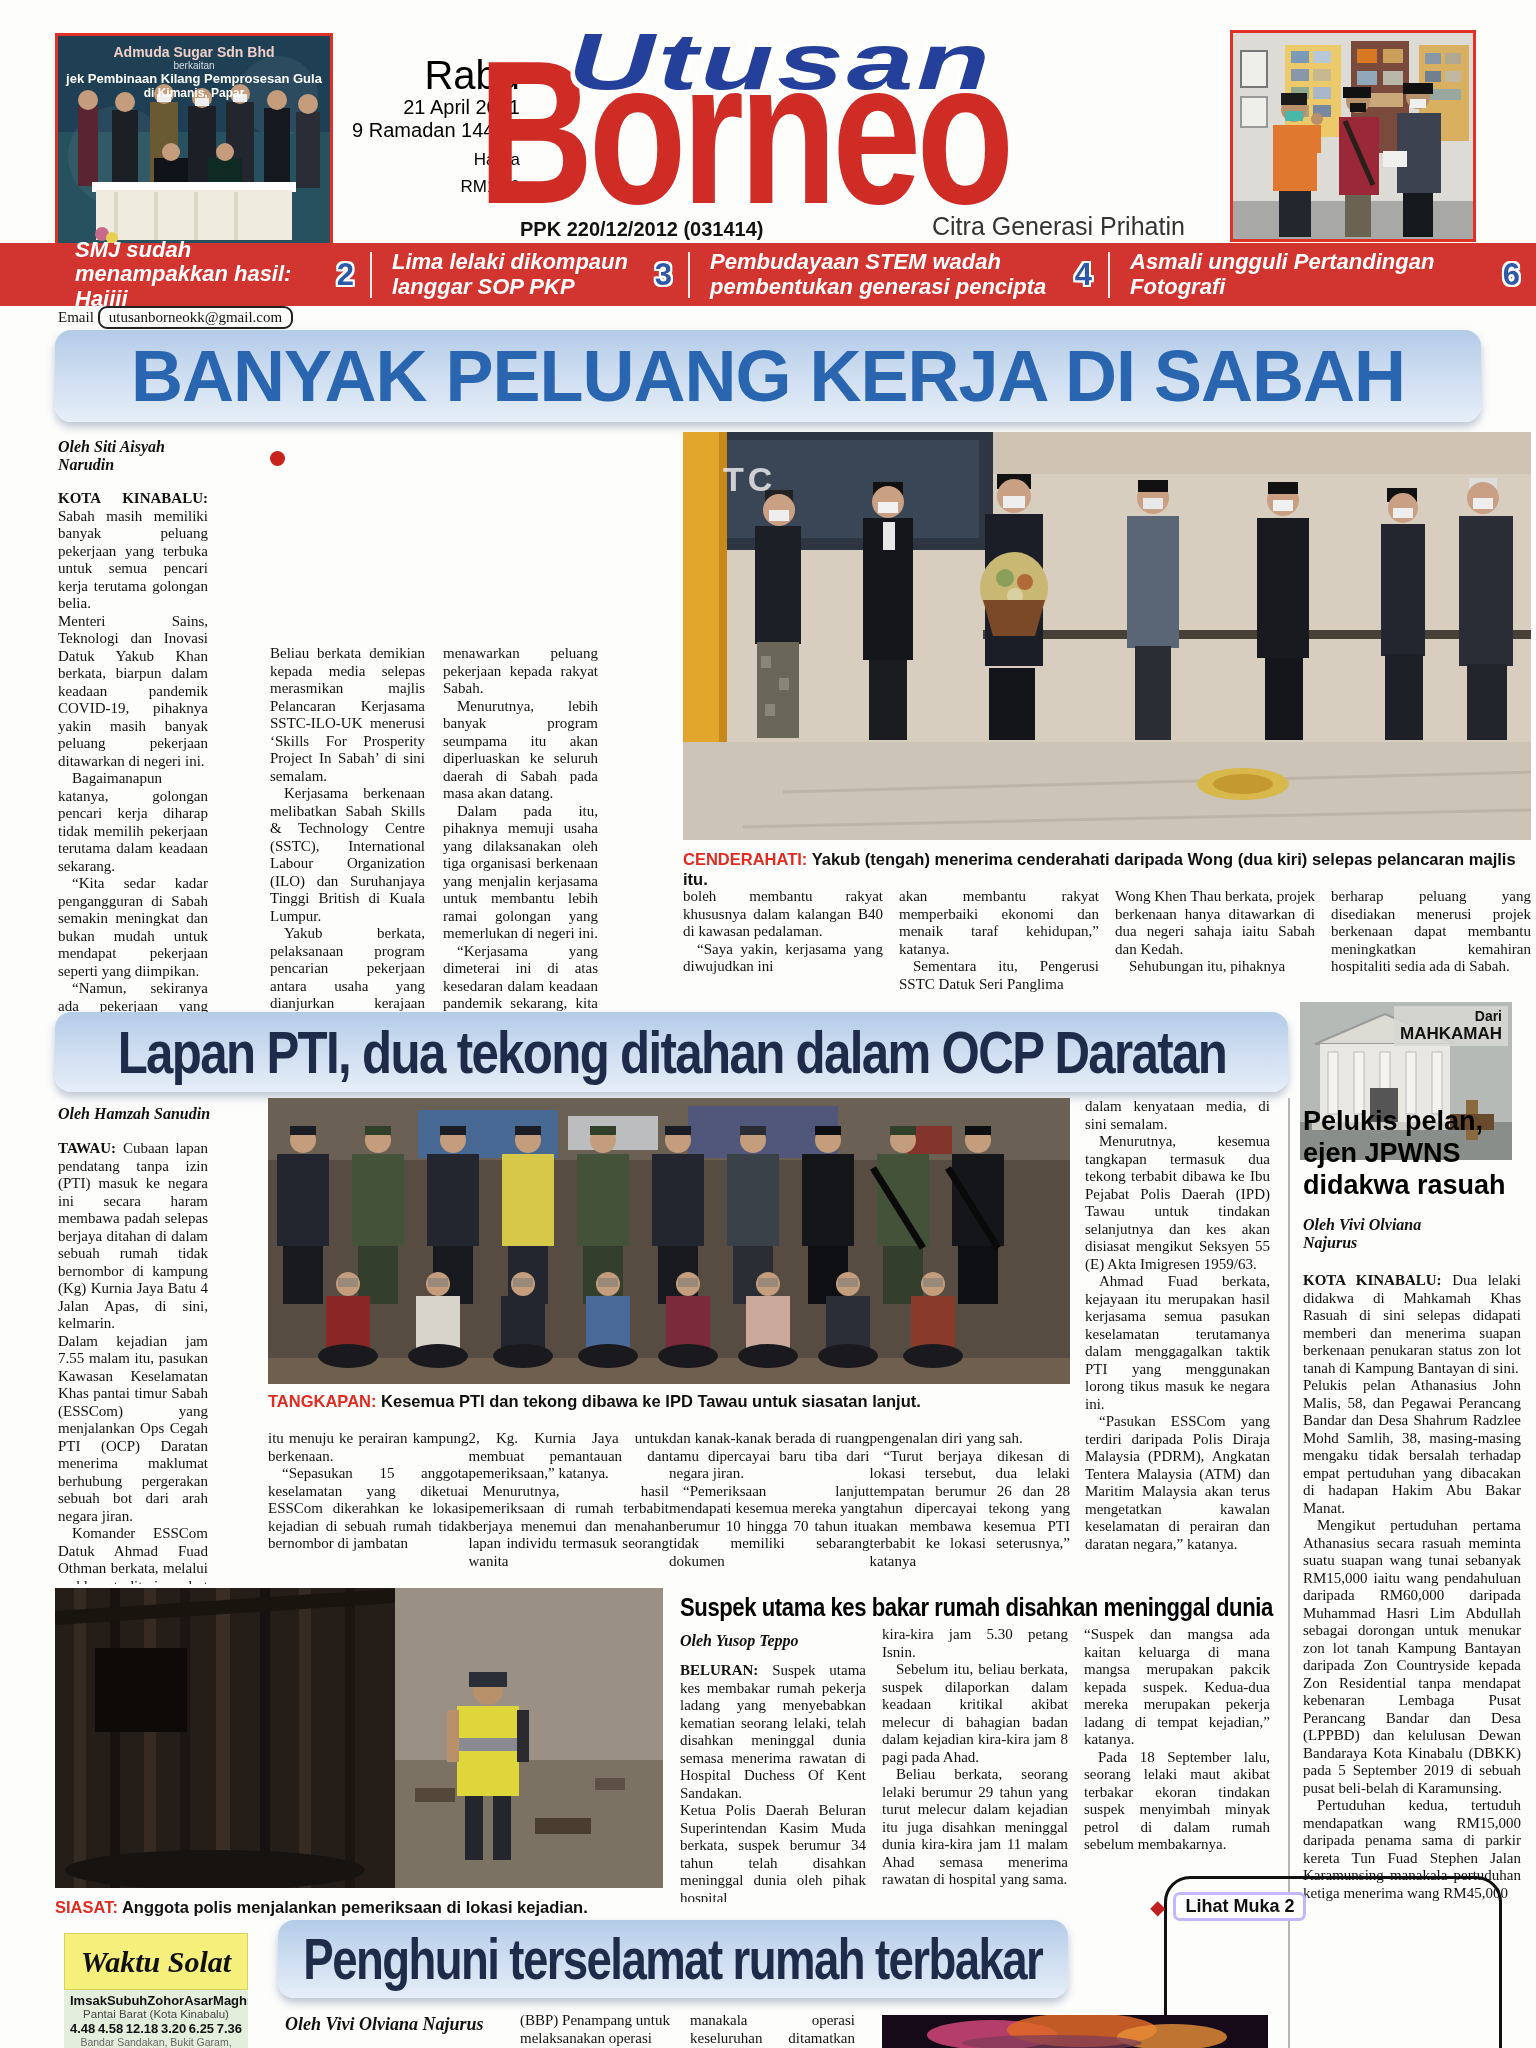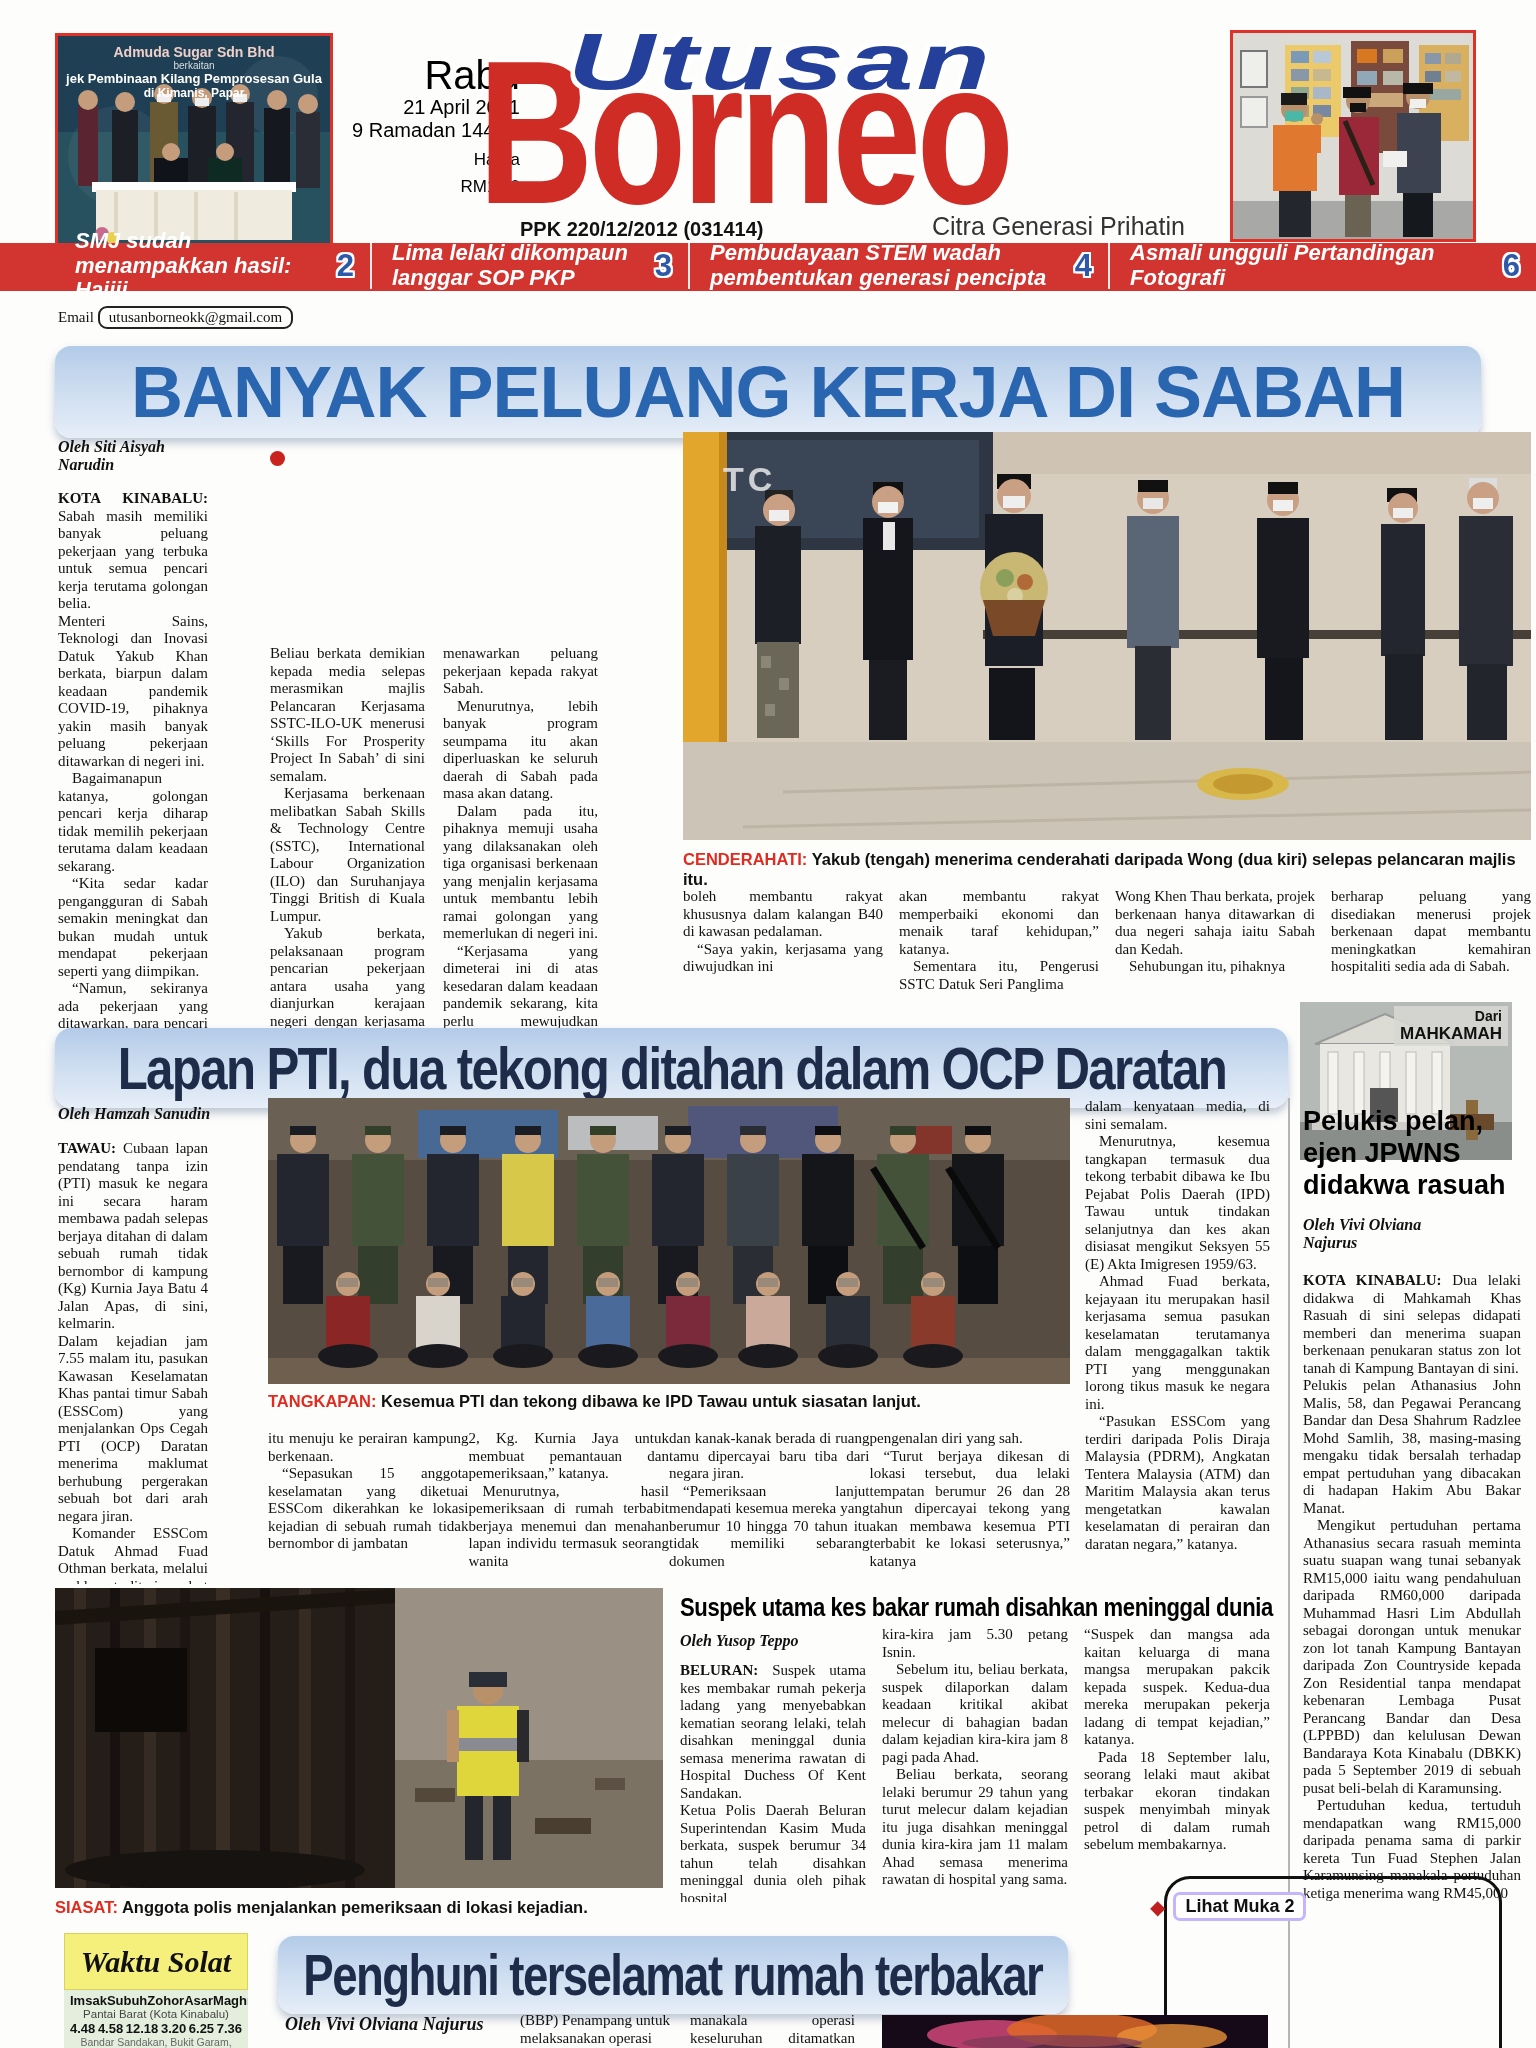--- a/index.html
+++ b/index.html
@@ -21,36 +21,36 @@
      font-size:205px;line-height:.82;letter-spacing:-6px;transform:scaleX(.78);transform-origin:left top;z-index:2;}
   .ppk{font-family:"Liberation Sans",sans-serif;font-weight:bold;font-size:20px;}
   .tagline{font-family:"Liberation Sans",sans-serif;font-size:25px;color:#333;}
   .adtext{position:absolute;left:0;top:8px;width:100%;text-align:center;
      font-family:"Liberation Sans",sans-serif;color:#fff;z-index:2;}
   .adtext .l1{font-size:14px;font-weight:bold;color:#eecfc9;}
   .adtext .l2{font-size:10px;color:#d8dde0;}
   .adtext .l3{font-size:13px;font-weight:bold;}
   .adtext .l4{font-size:12px;font-weight:bold;}
   
-  .teaser{position:absolute;left:0;top:243px;width:1536px;height:48px;background:#d23530;
-     display:flex;align-items:flex-start;font-family:"Liberation Sans",sans-serif;}
+  .teaser{position:absolute;left:0;top:243px;width:1536px;height:63px;background:#d23530;
+     display:flex;align-items:center;font-family:"Liberation Sans",sans-serif;}
   .tz{height:46px;display:flex;align-items:center;justify-content:space-between;
       padding:0 16px 0 20px;box-sizing:border-box;}
   .tz+.tz{border-left:2px solid rgba(255,255,255,.9);}
   .tz .txt{color:#fff;font-weight:bold;font-style:italic;font-size:22px;line-height:1.12;}
   .tz .num{font-weight:bold;font-size:31px;color:#2d59a8;margin-left:10px;
      text-shadow:-2px -2px 0 #fff,2px -2px 0 #fff,-2px 2px 0 #fff,2px 2px 0 #fff,0 -2px 0 #fff,0 2px 0 #fff,-2px 0 0 #fff,2px 0 0 #fff;}
   
   .email{font-size:15px;display:flex;align-items:center;gap:4px;}
   .email .addr{border:2px solid #222;border-radius:9px;padding:0 9px;line-height:19px;}
   
   .hbox{background:linear-gradient(180deg,#b3cbe8,#ccdcf0 45%,#e6eef8);
      border-radius:16px;box-shadow:0 5px 8px rgba(110,130,160,.45);
      display:flex;align-items:center;justify-content:center;
-     font-family:"Liberation Sans",sans-serif;font-weight:bold;white-space:nowrap;margin-top:16px;}
+     font-family:"Liberation Sans",sans-serif;font-weight:bold;white-space:nowrap;}
   .h-main{font-size:72px;color:#2a65b0;letter-spacing:-1px;}
   .h-navy{color:#1e2c49;}
   
   .byline{font-weight:bold;font-style:italic;font-size:16px;line-height:1.15;}
   .body{font-size:15px;line-height:17.5px;text-align:justify;overflow:hidden;}
   .body p{margin:0;}
   .body p+p{text-indent:14px;}
   .cols{display:flex;}
   .cols>div{flex:1;}
   .subhead{font-family:"Liberation Sans",sans-serif;font-size:30px;line-height:1.35;color:#000;}

